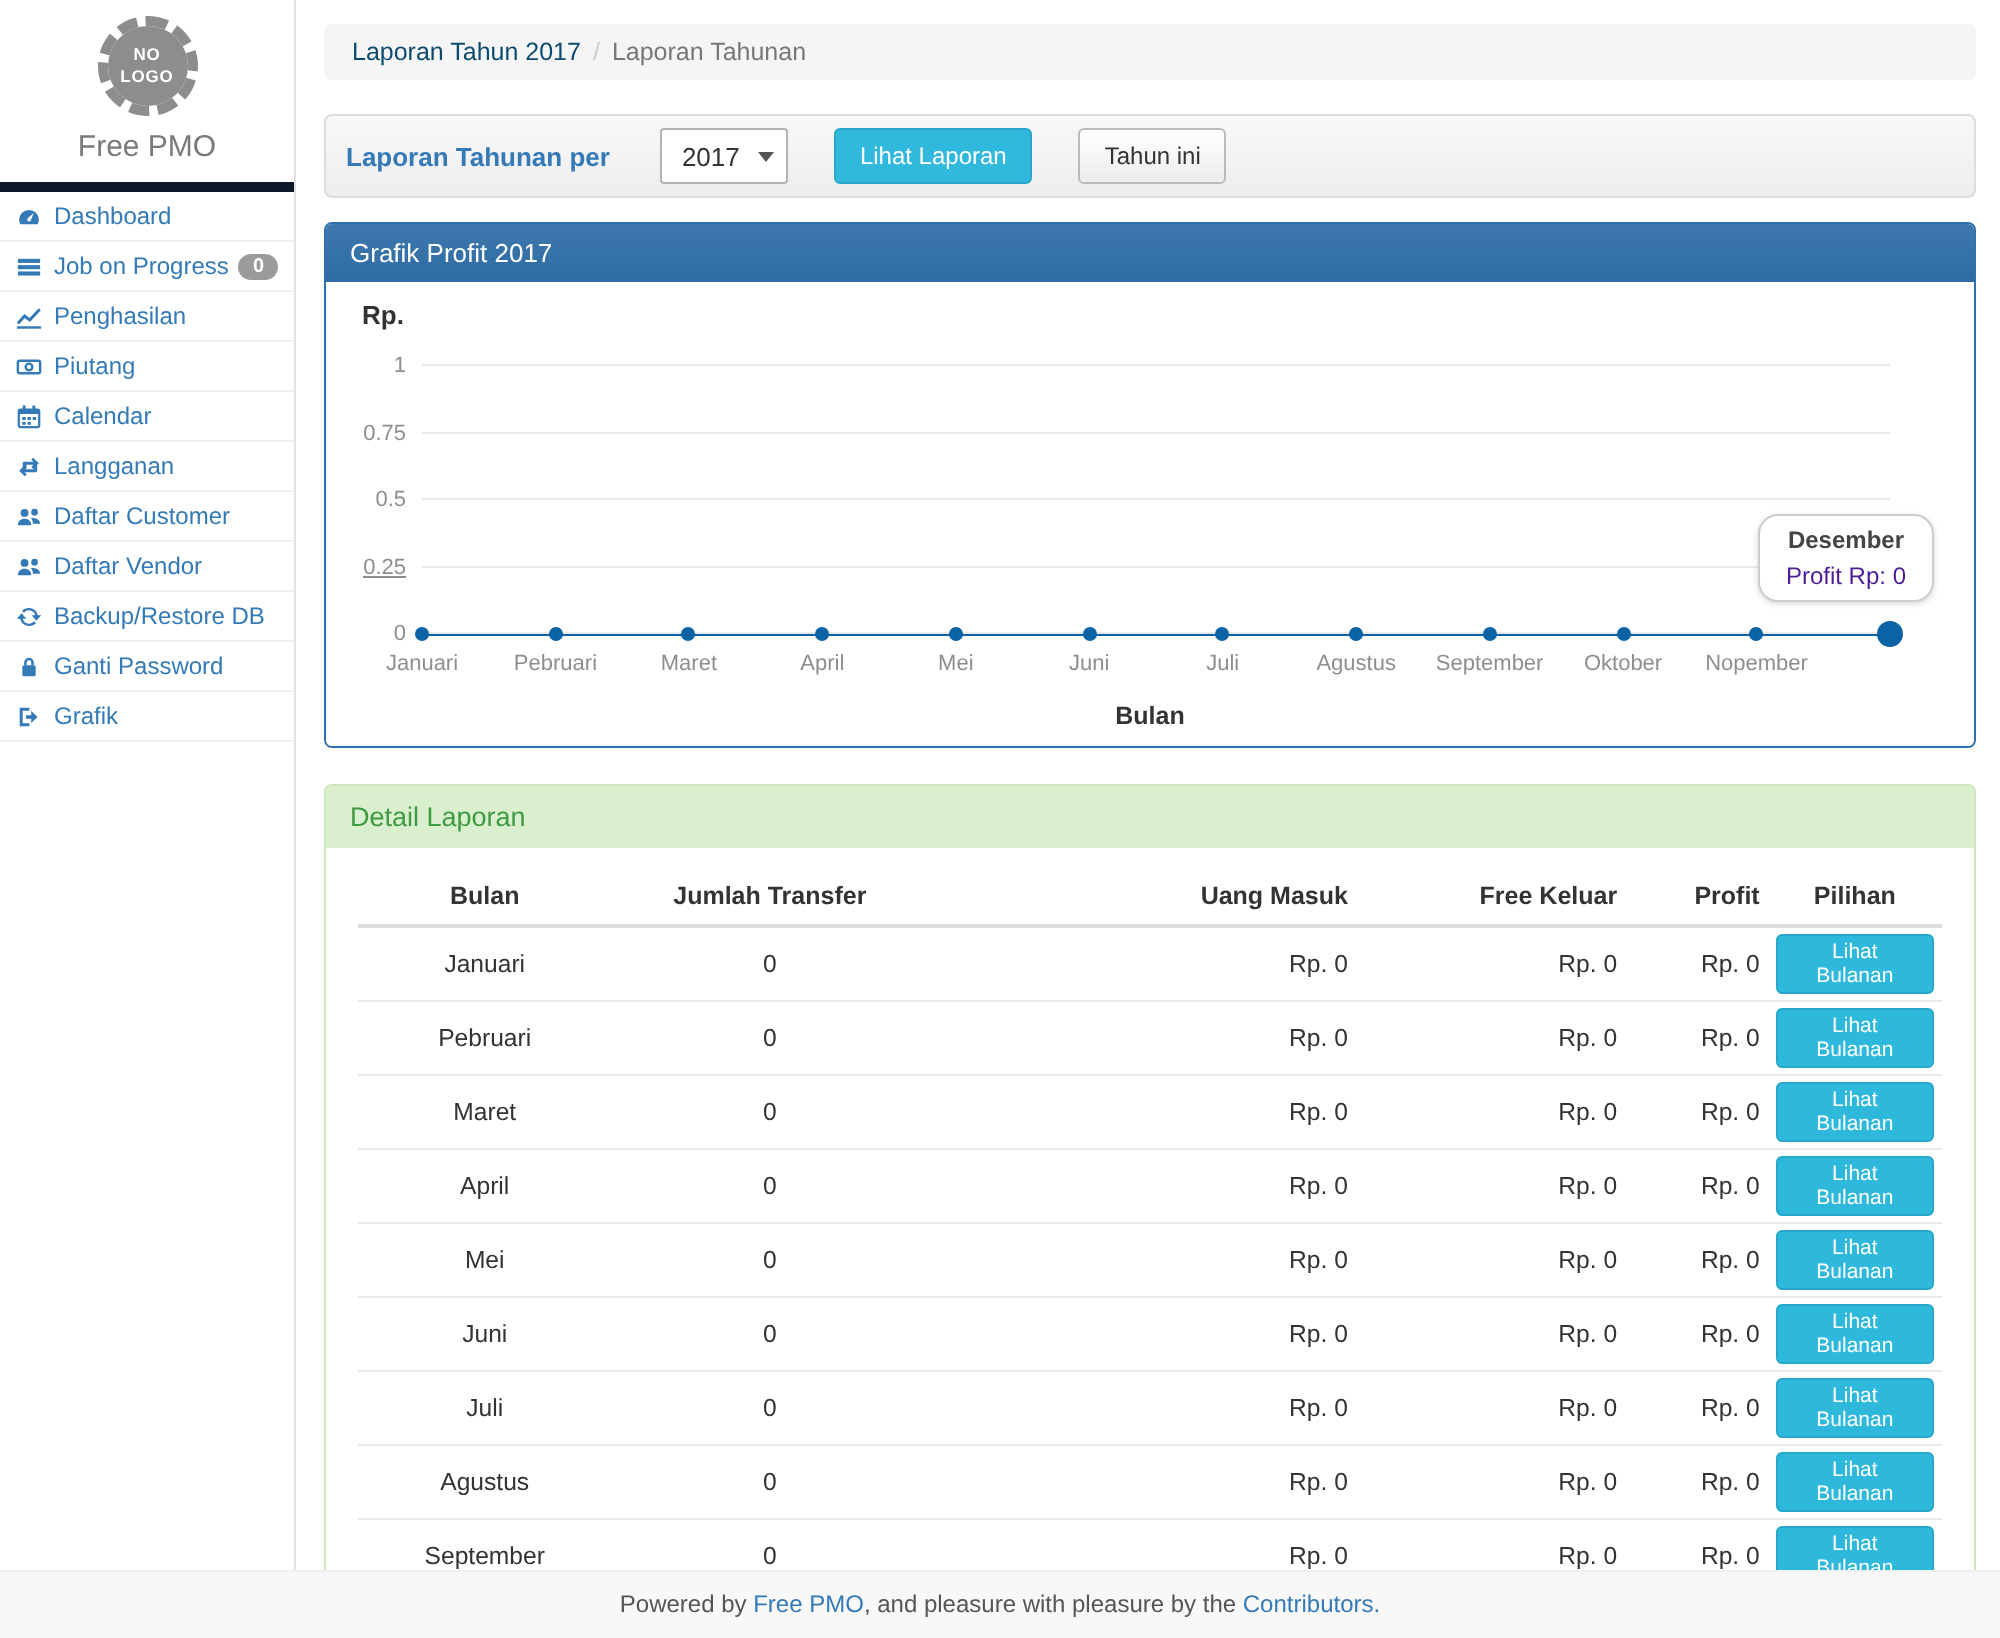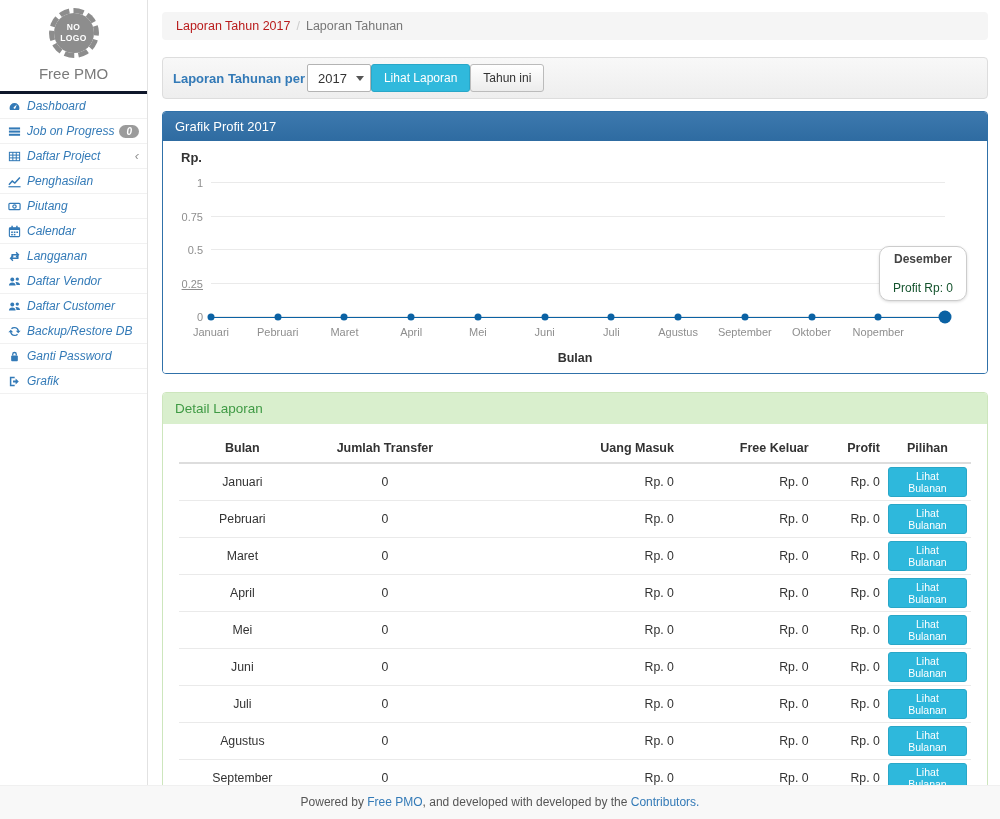--- a/index.html
+++ b/index.html
@@ -11,38 +11,38 @@
   
   .sidebar { position:absolute; left:0; top:0; width:148px; height:785px;
     background:#fff; border-right:1px solid #e2e2e2; }
   .logo-wrap { padding-top:8px; text-align:center; }
   .logo-circle { width:50px; height:50px; margin:0 auto; border-radius:50%;
     background:#8d8d8d; border:5px dashed #8d8d8d; background-clip:padding-box;
     display:flex; align-items:center; justify-content:center; }
   .logo-circle span { color:#fff; font-size:8.5px; font-weight:bold; width:32px;
     text-align:center; line-height:1.25; letter-spacing:.4px; }
   .brand { color:#7a7a7a; font-size:15px; text-align:center; margin:7px 0 9px; }
-  .menu { border-top:3px solid #0f172a;font-style:italic; }
+  .menu { border-top:5px solid #0f172a; }
   .menu-item { display:flex; align-items:center; gap:5px; padding:5px 8px;
     border-bottom:1px solid #f1f1f1; color:#337ab7; font-size:12px; cursor:pointer; }
   .mi-icon { width:14px; height:13px; flex:none; color:#337ab7; display:inline-flex; }
   .mi-icon svg { width:13px; height:13px; fill:currentColor; }
   .mi-label { white-space:nowrap; }
   .badge { margin-left:auto; background:#9b9b9b; color:#fff; border-radius:9px;
     font-size:10px; font-weight:bold; padding:1px 7px; }
   .chevron { margin-left:auto; color:#8a8a8a; font-size:13px; line-height:10px; }
   
   .main { position:absolute; left:149px; top:0; width:851px; }
   .breadcrumb { margin:12px 12px 0 13px; background:#f5f5f5; border-radius:4px;
     padding:7px 14px; font-size:12.5px; color:#777; }
-  .breadcrumb a { color:#b91c1c; text-decoration:none; cursor:pointer;text-align:center; }
+  .breadcrumb a { color:#0c4a6e; text-decoration:none; cursor:pointer;text-align:center; }
   .crumb-sep { margin:0 6px; color:#ccc; }
   .filter-bar { margin:17px 12px 0 13px; background:linear-gradient(#f8f8f8,#eeeeee);
     border:1px solid #ddd; border-radius:4px; padding:6px 10px;
-    display:flex; align-items:center; gap:0; }
+    display:flex; align-items:center; gap:23px; }
   .filter-label { color:#337ab7; font-weight:bold; font-size:13px; margin-right:2px; }
   .year-select { width:64px; height:28px; background:#fff; border:1px solid #b3b3b3;
     border-radius:2px; display:flex; align-items:center; justify-content:space-between;
     padding:0 6px 0 10px; font-size:13px; color:#333; cursor:pointer; }
   .select-arrow { width:0; height:0; border-left:4px solid transparent;
     border-right:4px solid transparent; border-top:5px solid #555; }
   .btn { border-radius:3px; font-size:12px; padding:6px 12px; cursor:pointer; border:1px solid transparent; }
   .btn-info { background:#30b9dc; border-color:#29a7c8; color:#fff; }
   .btn-default { background:linear-gradient(#ffffff,#ececec); border-color:#bbb; color:#333; }
   
@@ -58,21 +58,21 @@
   .line-svg { position:absolute; left:0; top:0; width:100%; height:100%; overflow:visible; }
   .dot { position:absolute; border-radius:50%; background:#0b62a4; transform:translate(-50%,50%); cursor:pointer; }
   .xlabels { position:absolute; left:48px; right:42px; bottom:34px; height:13px; }
   .x-tick { position:absolute; transform:translateX(-50%); font-size:11px; color:#8e8e8e; white-space:nowrap; }
   .xaxis-title { position:absolute; left:0; right:0; bottom:8px; text-align:center;
     font-size:12.5px; font-weight:bold; color:#333; }
   .chart-tooltip { position:absolute; right:20px; bottom:72px; background:#fff;
     border:1px solid #ccc; border-radius:10px; padding:5px 13px; text-align:center;
     box-shadow:0 1px 3px rgba(0,0,0,.15); z-index:3; }
   .tt-title { font-size:12px; font-weight:bold; color:#444; }
-  .tt-value { font-size:12px; color:#14532d; margin-top:15px;text-align:right; }
+  .tt-value { font-size:12px; color:#4c1d95; margin-top:4px;text-align:right; }
   
   .detail-panel { margin:18px 12px 12px 13px; border:1px solid #cde6bd; border-radius:4px; overflow:hidden; }
   .detail-header { background:#d9efcd; color:#3f9a44; font-size:13.5px; padding:8px 12px; }
   .detail-body { background:#fff; padding:10px 16px 14px; }
   table { width:100%; border-collapse:collapse; font-size:12.3px; color:#333; }
   th { border-bottom:2px solid #ddd; padding:7px 4px; font-size:12.5px; }
   td { border-bottom:1px solid #eaeaea; padding:3px 4px; }
   .col-c { text-align:center; } .col-r { text-align:right; }
   .btn-xs { background:#2eb8dc; border:1px solid #29a7c8; color:#fff; font-size:10.5px;
     padding:2px 8px; border-radius:3px; cursor:pointer; }
@@ -104,35 +104,20 @@
       <div class="menu-item">
         <span class="mi-icon">
           <svg viewBox="0 0 14 14">
             <rect x="1" y="2.6" width="12" height="2.2"></rect>
             <rect x="1" y="6" width="12" height="2.2"></rect>
             <rect x="1" y="9.4" width="12" height="2.2"></rect>
           </svg>
         </span>
         <span class="mi-label">Job on Progress</span>
         <span class="badge">0</span>
-      </div>
-      <div class="menu-item">
-        <span class="mi-icon">
-          <svg viewBox="0 0 14 14">
-            <g fill="none" stroke="currentColor" stroke-width="1.1">
-              <rect x="1.5" y="2.5" width="11" height="9"></rect>
-              <line x1="1.5" y1="5.5" x2="12.5" y2="5.5"></line>
-              <line x1="1.5" y1="8.5" x2="12.5" y2="8.5"></line>
-              <line x1="5.2" y1="2.5" x2="5.2" y2="11.5"></line>
-              <line x1="8.9" y1="2.5" x2="8.9" y2="11.5"></line>
-            </g>
-          </svg>
-        </span>
-        <span class="mi-label">Daftar Project</span>
-        <span class="chevron">‹</span>
       </div>
       <div class="menu-item">
         <span class="mi-icon">
           <svg viewBox="0 0 14 14">
             <g fill="none" stroke="currentColor" stroke-width="1.6">
               <polyline points="1,10.5 4.6,6.5 7.4,8.6 12.8,2.8"></polyline>
             </g>
             <rect x="0.5" y="12" width="13" height="1.3"></rect>
           </svg>
         </span>
@@ -178,32 +163,32 @@
       </div>
       <div class="menu-item">
         <span class="mi-icon">
           <svg viewBox="0 0 14 14">
             <circle cx="4.6" cy="4.8" r="2.1"></circle>
             <path d="M1 11.4c0-2.1 1.6-3.4 3.6-3.4s3.6 1.3 3.6 3.4H1z"></path>
             <circle cx="10" cy="4.4" r="1.8"></circle>
             <path d="M9 7.5c2 0 4 1.1 4 3.2H9.1c0-1.3-.4-2.4-1.1-3 .3-.1.6-.2 1-.2z"></path>
           </svg>
         </span>
-        <span class="mi-label">Daftar Vendor</span>
+        <span class="mi-label">Daftar Customer</span>
       </div>
       <div class="menu-item">
         <span class="mi-icon">
           <svg viewBox="0 0 14 14">
             <circle cx="4.6" cy="4.8" r="2.1"></circle>
             <path d="M1 11.4c0-2.1 1.6-3.4 3.6-3.4s3.6 1.3 3.6 3.4H1z"></path>
             <circle cx="10" cy="4.4" r="1.8"></circle>
             <path d="M9 7.5c2 0 4 1.1 4 3.2H9.1c0-1.3-.4-2.4-1.1-3 .3-.1.6-.2 1-.2z"></path>
           </svg>
         </span>
-        <span class="mi-label">Daftar Customer</span>
+        <span class="mi-label">Daftar Vendor</span>
       </div>
       <div class="menu-item">
         <span class="mi-icon">
           <svg viewBox="0 0 14 14">
             <path d="M7 2.2a4.9 4.9 0 0 1 4.8 3.9H13.6L11 9 8.4 6.1h1.9A3.4 3.4 0 0 0 4.3 4.7L3.2 3.6A4.9 4.9 0 0 1 7 2.2z"></path>
             <path d="M7 11.8a4.9 4.9 0 0 1-4.8-3.9H.4L3 5l2.6 2.9H3.7a3.4 3.4 0 0 0 6 1.4l1.1 1.1A4.9 4.9 0 0 1 7 11.8z"></path>
           </svg>
         </span>
         <span class="mi-label">Backup/Restore DB</span>
       </div>
@@ -399,14 +384,14 @@
               <td class="col-r">Rp. 0</td>
               <td class="col-c"><button class="btn-xs">Lihat Bulanan</button></td>
             </tr>
           </tbody>
       </table>
     </div>
   </div>
 </div>
 
 <div class="footer">
-  <span>Powered by </span><a>Free PMO</a><span>, and developed with developed by the </span><a>Contributors.</a>
+  <span>Powered by </span><a>Free PMO</a><span>, and pleasure with pleasure by the </span><a>Contributors.</a>
 </div>
 
 </body></html>

